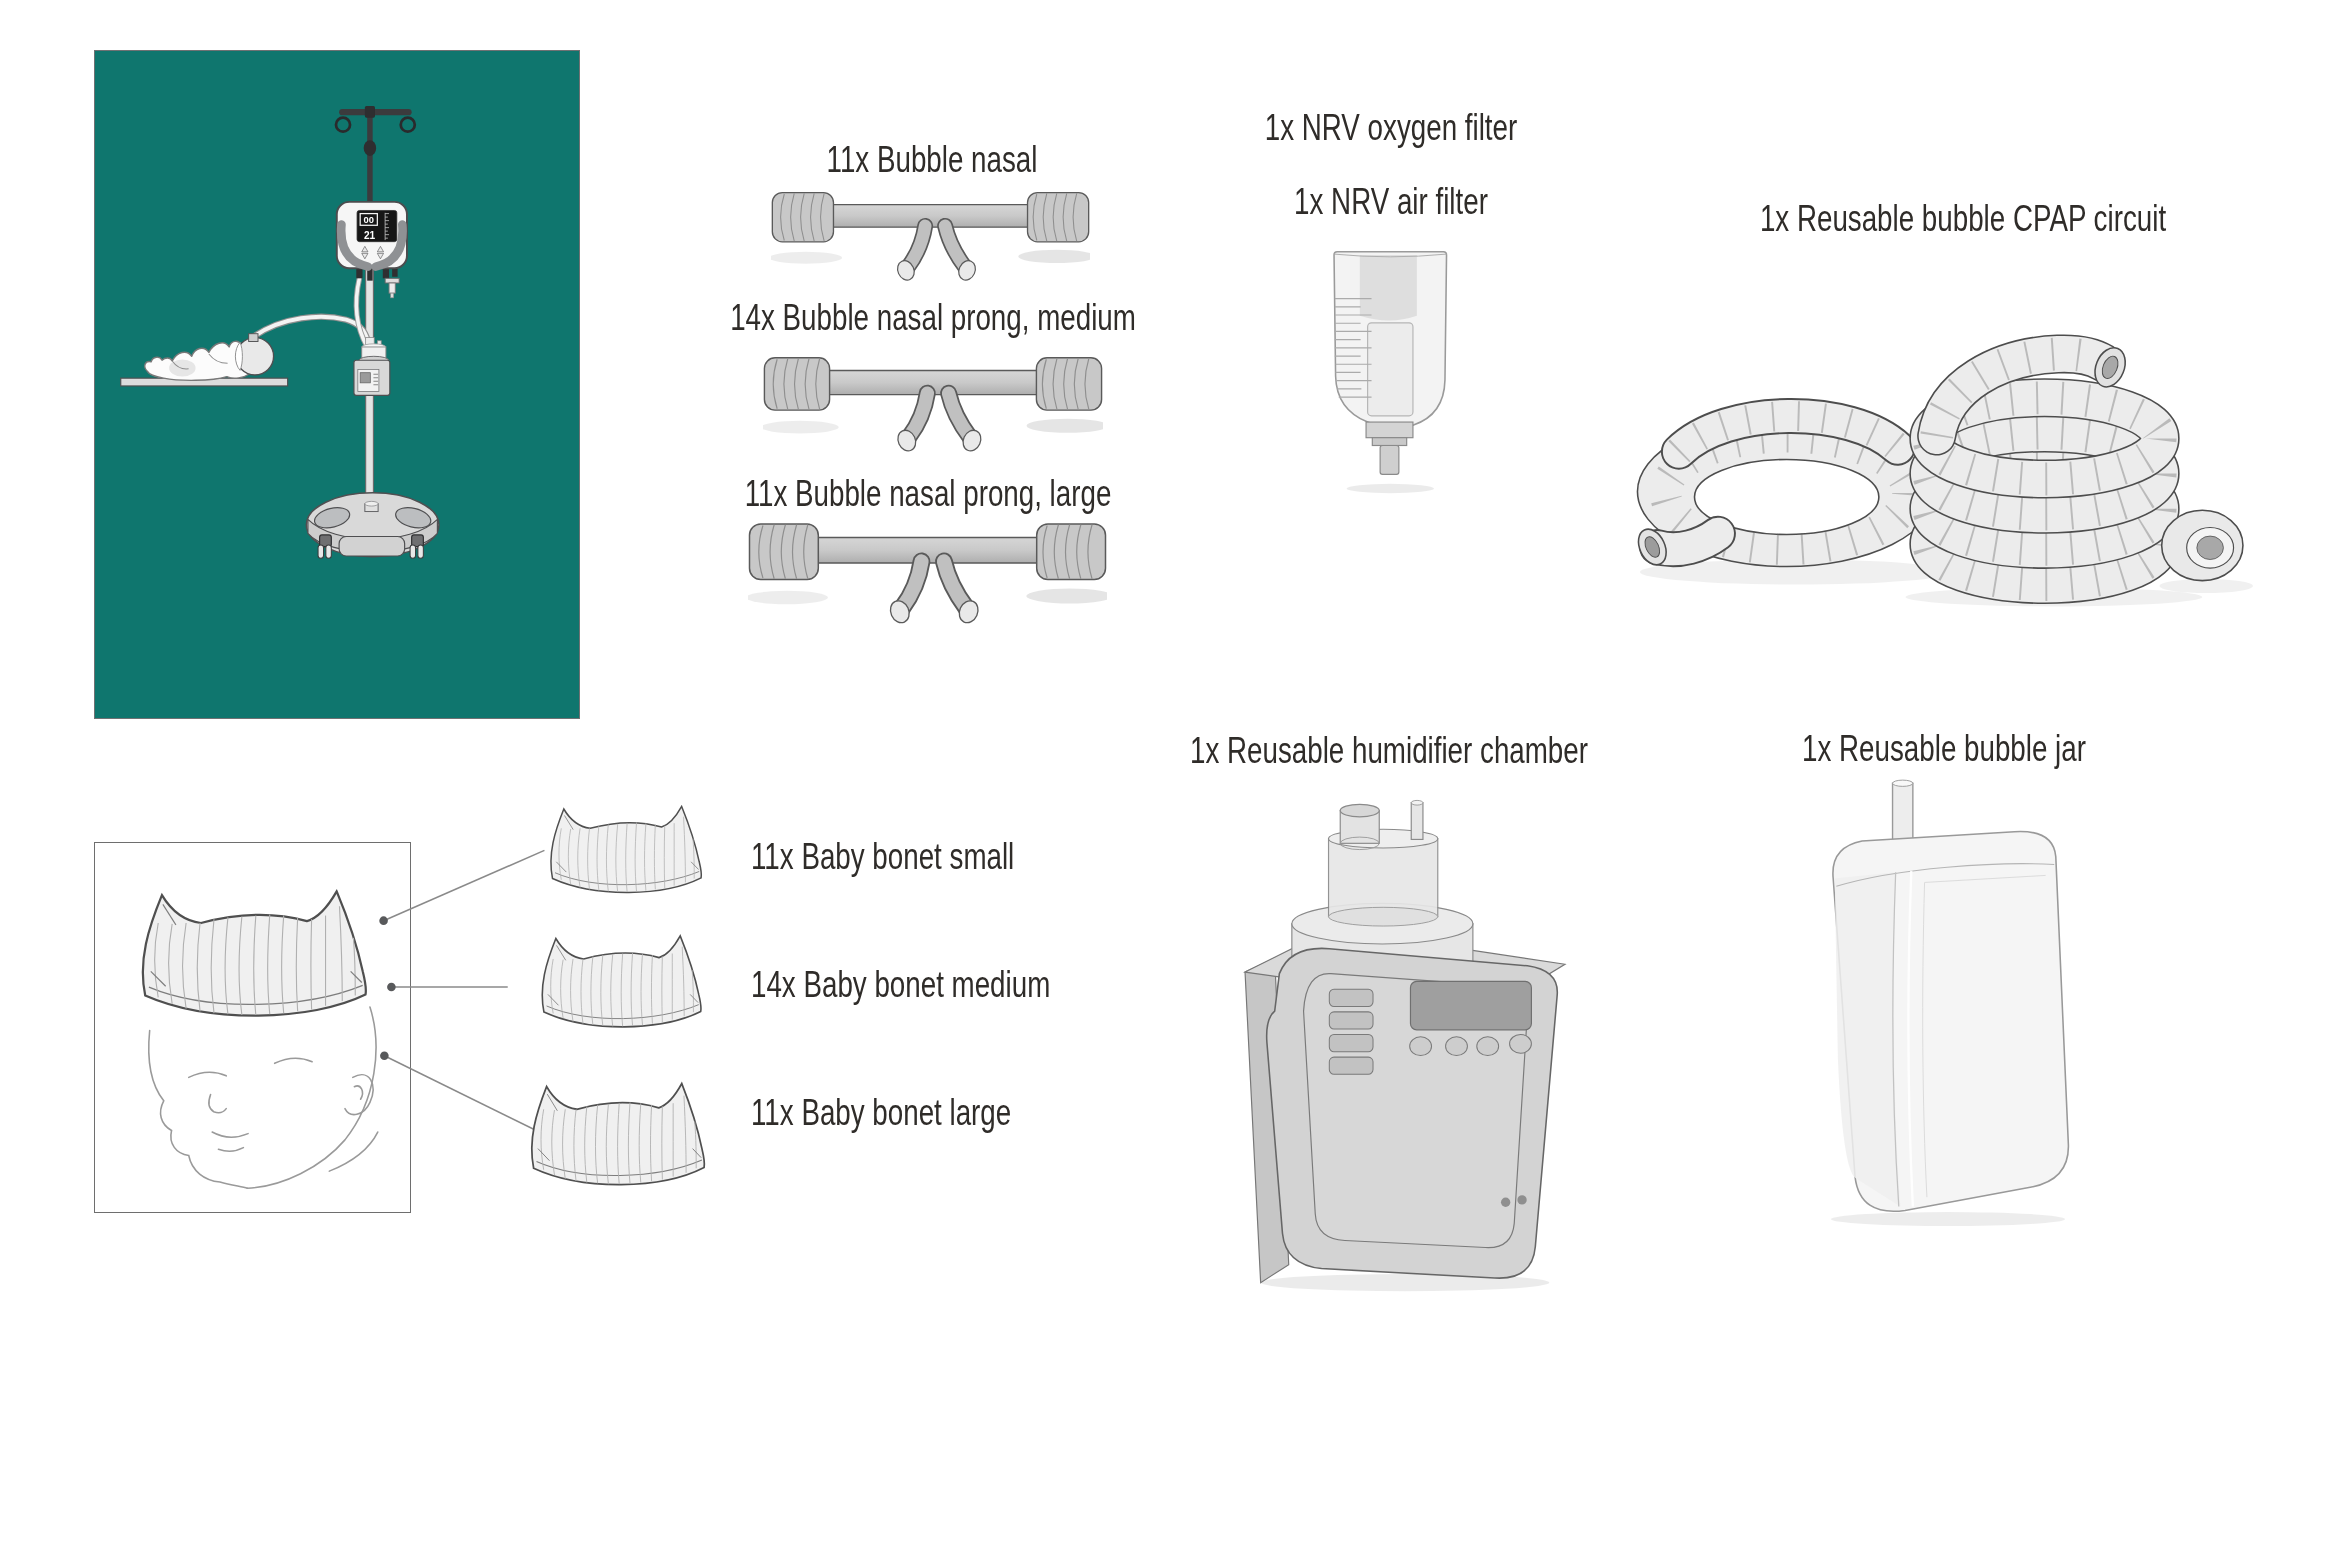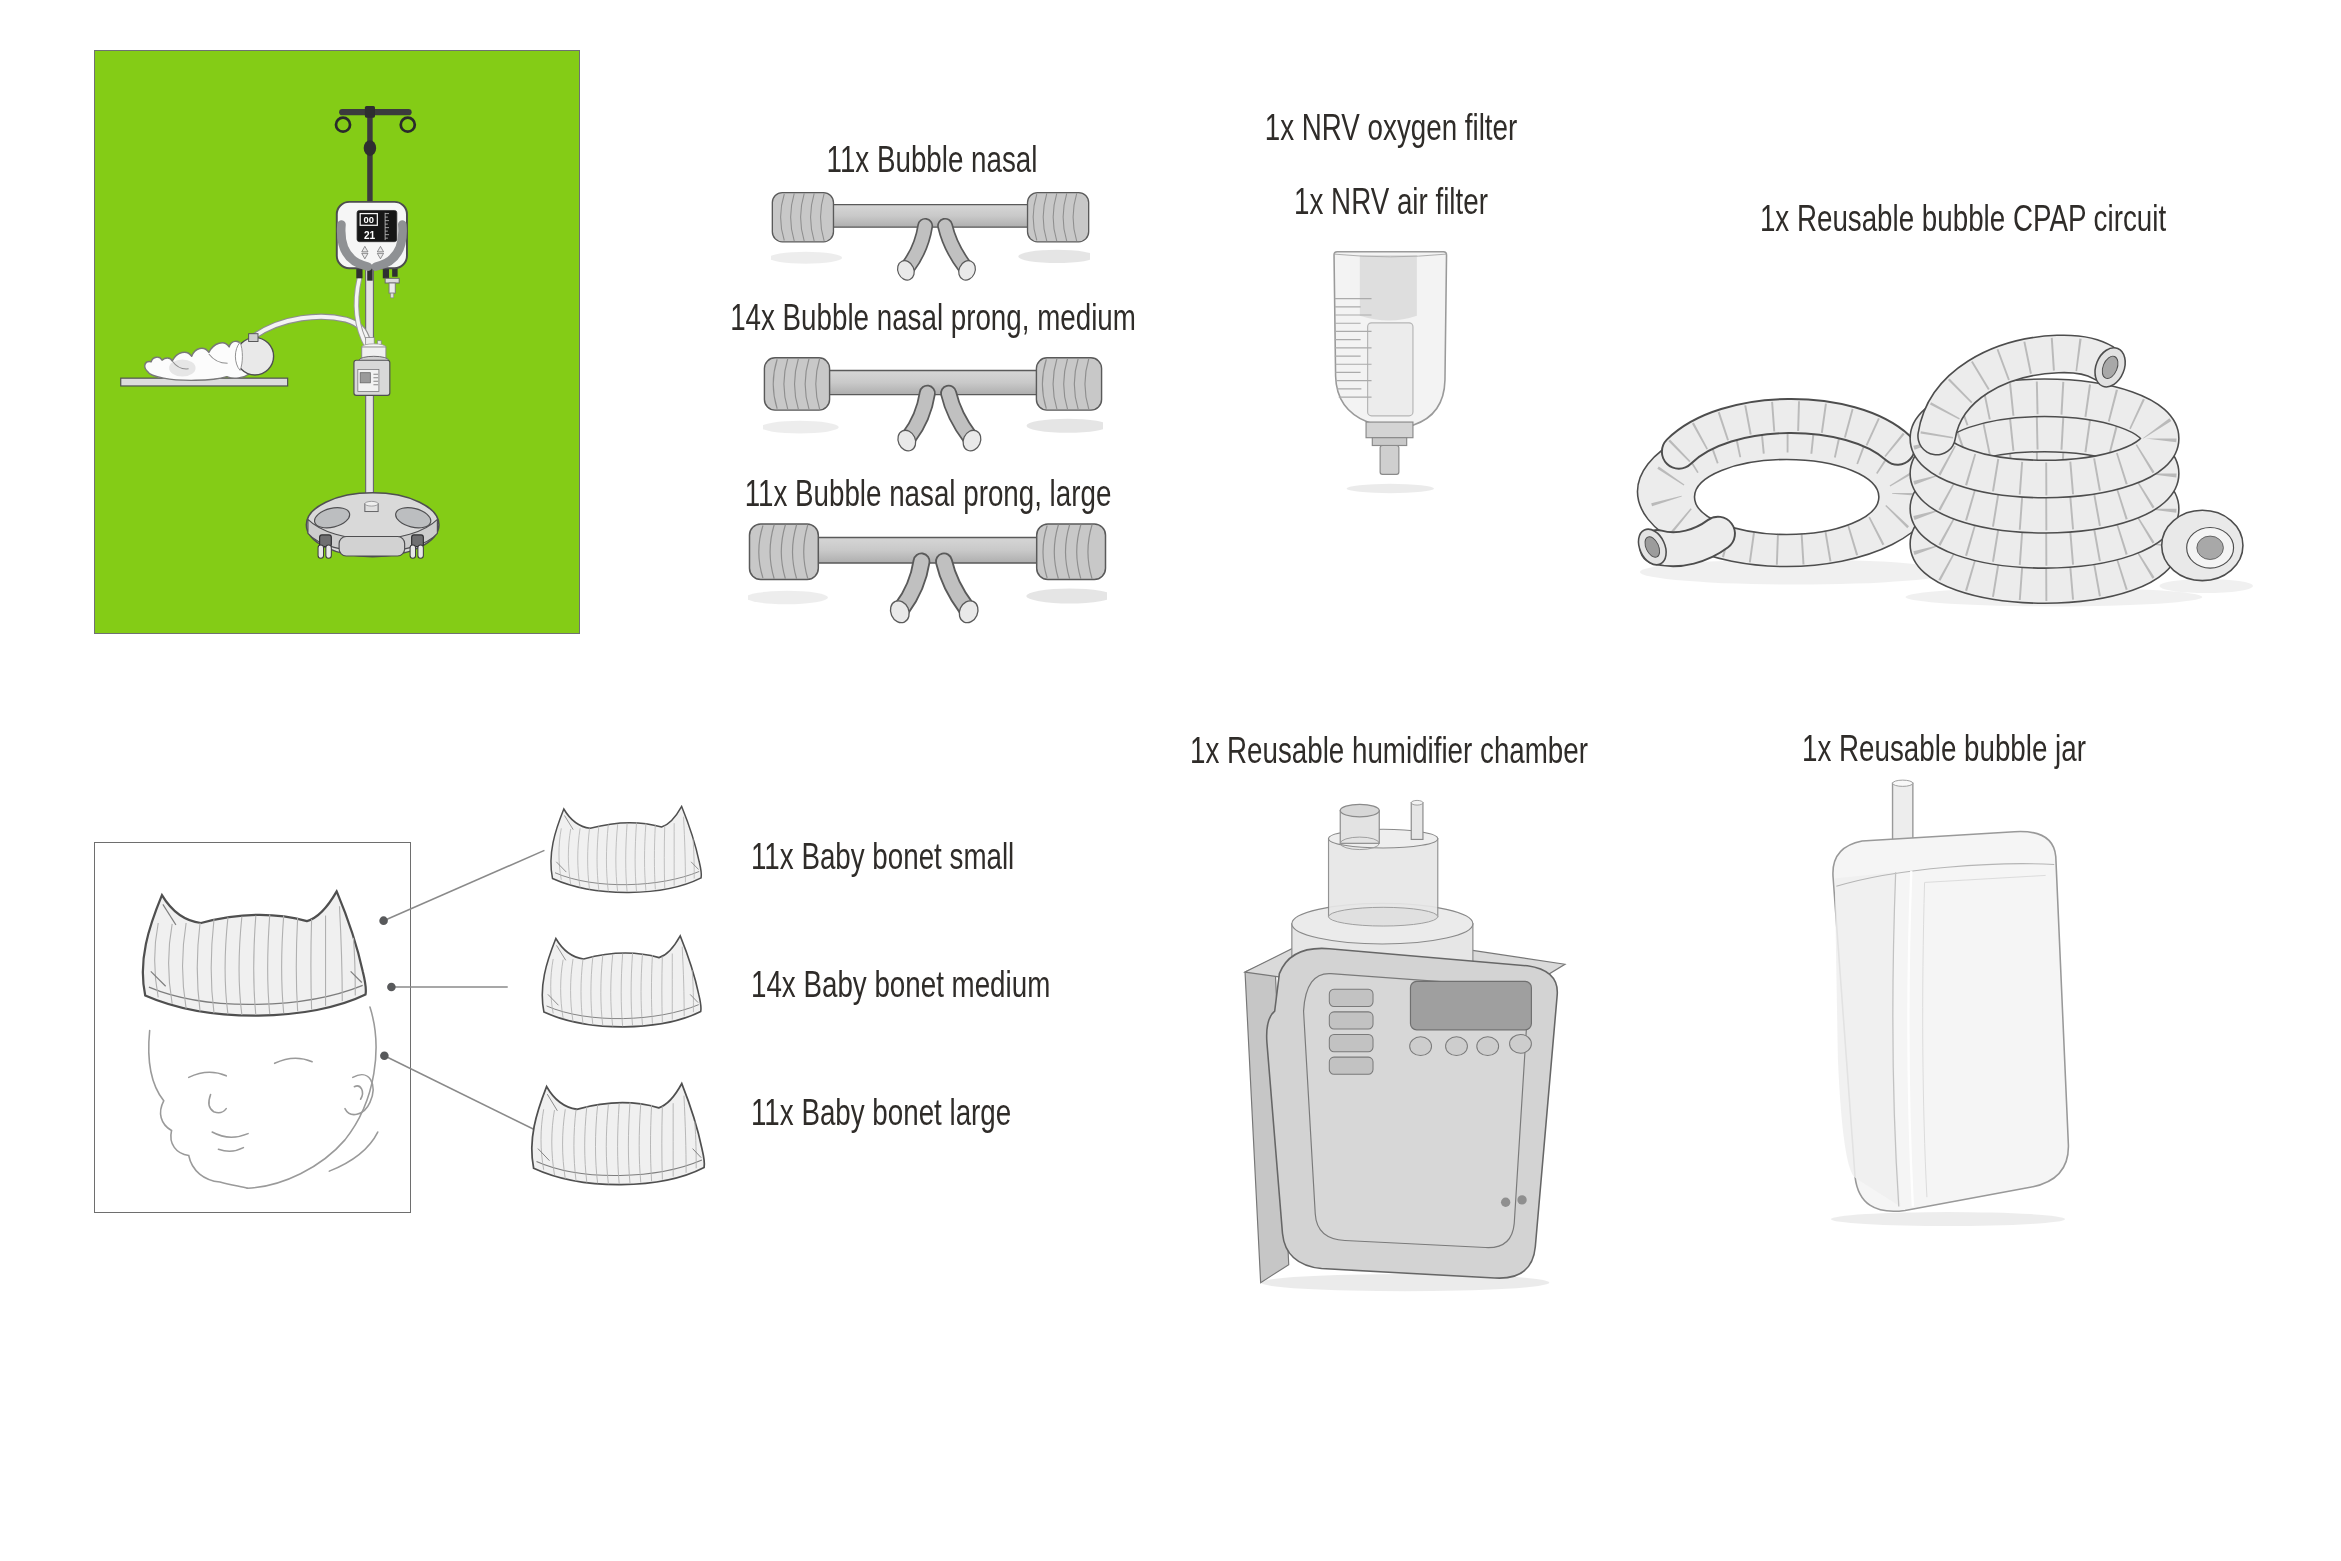--- a/index.html
+++ b/index.html
@@ -2,21 +2,21 @@
 <html style="font-size:12.5px"><head>
 <meta charset="utf-8">
 <style>
   html,body{margin:0;padding:0;background:#ffffff;}
   body{width:2342px;height:1561px;font-family:"Liberation Sans",sans-serif;}
   .stage{position:relative;width:2342px;height:1561px;background:#ffffff;overflow:hidden;}
   .label{position:absolute;font-size:37px;line-height:1.05;color:#2f2c29;white-space:nowrap;}
   .label.center{text-align:center;transform:scaleX(0.75);transform-origin:center top;}
   .label.leftal{transform:scaleX(0.75);transform-origin:left top;}
   .art{position:absolute;display:block;}
-  .scene-box{position:absolute;left:94px;top:50px;width:486px;height:584px;background:#84cc16;border:1.6px solid #6f7173;box-sizing:border-box;}
+  .scene-box{position:absolute;left:94px;top:50px;width:486px;height:669px;background:#0f766e;border:1.6px solid #6f7173;box-sizing:border-box;}
   .baby-box{position:absolute;left:94px;top:842px;width:317px;height:371px;background:#ffffff;border:1.6px solid #6e6e6e;box-sizing:border-box;}
 </style>
 </head>
 <body>
 
 <div class="stage">
 
   <svg width="0" height="0" style="position:absolute">
     <defs>
       <linearGradient id="tubeGrad" x1="0" y1="0" x2="0" y2="1">

